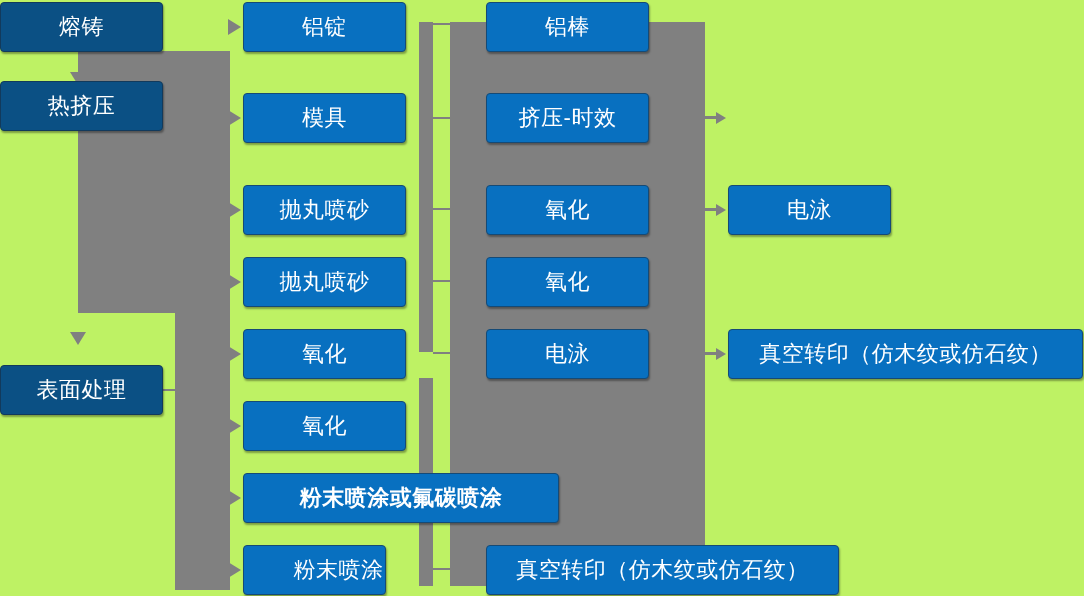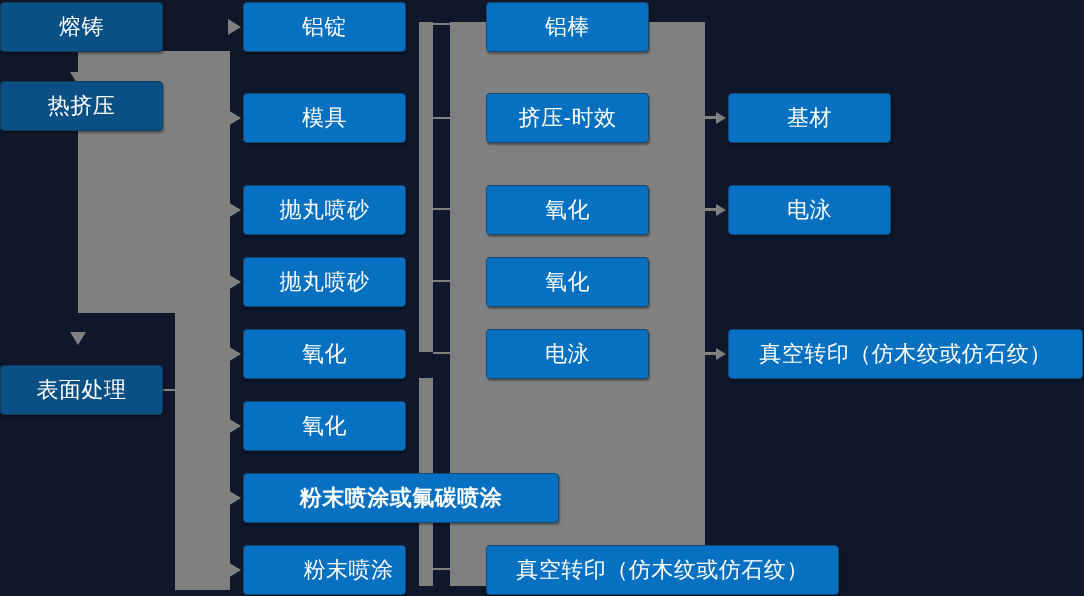--- a/index.html
+++ b/index.html
@@ -7,21 +7,21 @@
     padding: 0;
     background: #ffffff;
   }
   body {
     font-family: "Liberation Sans", "DejaVu Sans", sans-serif;
   }
   #canvas {
     position: relative;
     width: 1084px;
     height: 596px;
-    background: #0f172a;
+    background: #bef264;
     overflow: hidden;
   }
 
   
   .gray {
     position: absolute;
     background: #808080;
   }
   .gray-thin {
     position: absolute;
@@ -168,21 +168,21 @@
   </div>
 
   <div class="box light" style="left:243px; top:401px; width:163px; height:50px;">
     <span class="lbl">氧化</span>
   </div>
 
   <div class="box light" style="left:243px; top:473px; width:316px; height:50px;font-weight:bold;">
     <span class="lbl">粉末喷涂或氟碳喷涂</span>
   </div>
 
-  <div class="box light" style="left:243px; top:545px; width:163px; height:50px;padding-left:48px;">
+  <div class="box light" style="left:243px; top:545px; width:143px; height:50px;padding-left:48px;">
     <span class="lbl">粉末喷涂</span>
   </div>
 
   <div class="box light" style="left:486px; top:93px; width:163px; height:50px;">
     <span class="lbl">挤压-时效</span>
   </div>
 
   <div class="box light" style="left:486px; top:2px; width:163px; height:50px;">
     <span class="lbl">铝棒</span>
   </div>
@@ -196,23 +196,20 @@
   </div>
 
   <div class="box light" style="left:486px; top:329px; width:163px; height:50px;">
     <span class="lbl">电泳</span>
   </div>
 
   <div class="box light" style="left:486px; top:545px; width:353px; height:50px;">
     <span class="lbl">真空转印（仿木纹或仿石纹）</span>
   </div>
 
-  <div class="box light" style="left:728px; top:93px; width:163px; height:50px;">
-    <span class="lbl">基材</span>
-  </div>
 
   <div class="box light" style="left:728px; top:185px; width:163px; height:50px;">
     <span class="lbl">电泳</span>
   </div>
 
   <div class="box light" style="left:728px; top:329px; width:355px; height:50px;">
     <span class="lbl">真空转印（仿木纹或仿石纹）</span>
   </div>
 
 </div>

